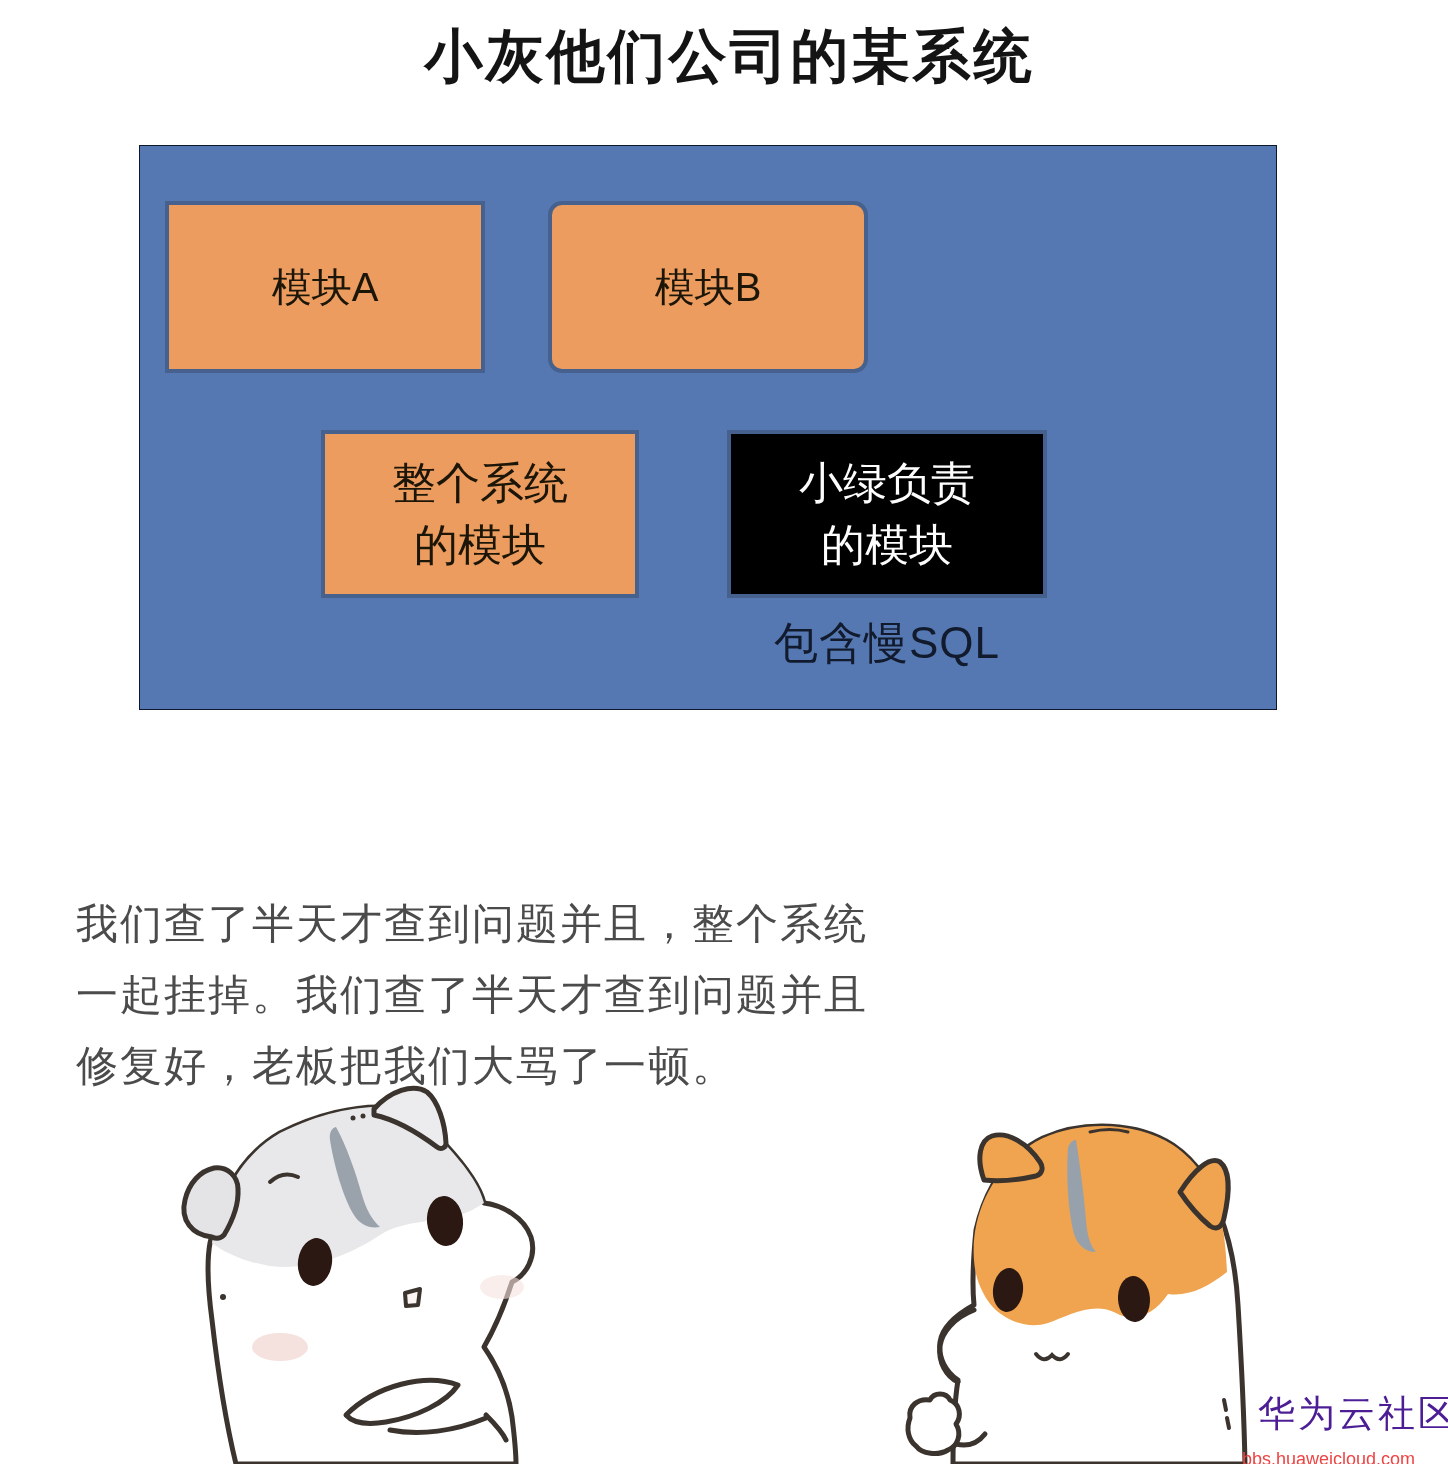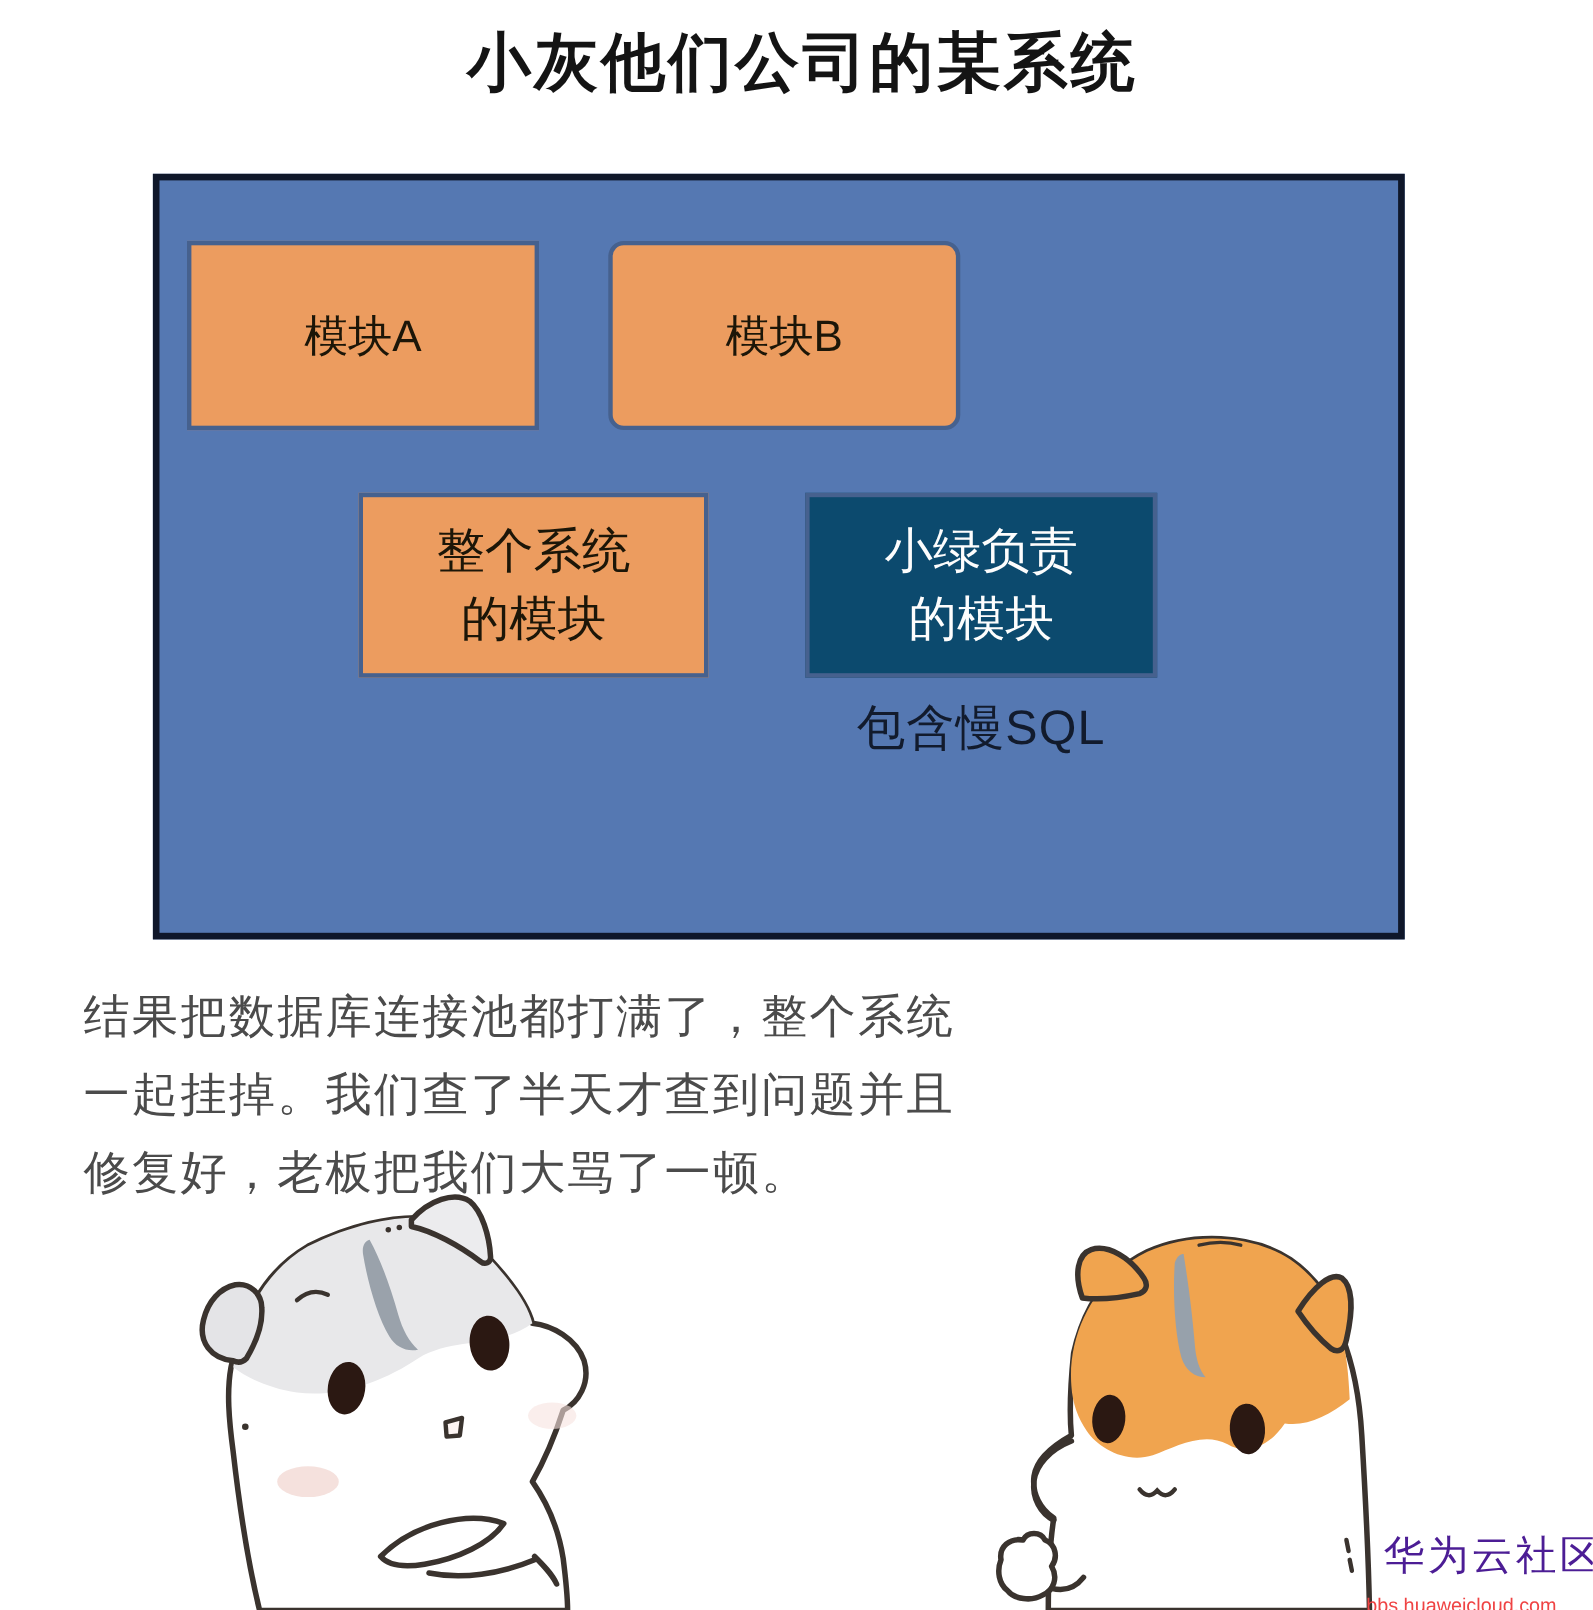--- a/index.html
+++ b/index.html
@@ -10,34 +10,34 @@
   }
   .abs{position:absolute;}
   
   .page-title{
     left:0;right:0;top:18px;text-align:center;
     font-family:"Liberation Serif","DejaVu Serif",serif;
     font-weight:bold;font-size:58px;color:#141414;letter-spacing:3px;padding-left:11px;
   }
   
   .system{
-    left:139px;top:158px;width:1138px;height:696px;
-    background:#5578b2;border:6px solid #0f172a;box-sizing:border-box;
+    left:139px;top:145px;width:1138px;height:565px;
+    background:#5578b2;border:1px solid #0f172a;box-sizing:border-box;
   }
   .module{
     position:absolute;display:flex;align-items:center;justify-content:center;
     background:#ec9c5f;border:4px solid #46618e;box-sizing:border-box;
     font-size:40px;color:#1c1608;text-align:center;
   }
   .module.two-line{font-size:44px;line-height:62px;white-space:pre-line;}
   .mod-a{left:25px;top:55px;width:320px;height:172px;}
   .mod-b{left:408px;top:55px;width:320px;height:172px;border-radius:14px;}
   .mod-c{left:786px;top:55px;width:318px;height:172px;}
   .mod-xiaohui{left:181px;top:284px;width:318px;height:168px;}
-  .mod-xiaolv{left:587px;top:284px;width:320px;height:168px;background:#0c4a6e;color:#fdfdfd;}
+  .mod-xiaolv{left:587px;top:284px;width:320px;height:168px;background:#000000;color:#fdfdfd;}
   .slow-sql{
     position:absolute;left:587px;top:468px;width:320px;
     text-align:center;font-size:44px;color:#121b2d;font-weight:500;letter-spacing:1px;
   }
   
   .narration{left:76px;top:888px;width:820px;}
   .narration p{
     margin:0;height:71px;line-height:71px;
     font-size:42px;color:#4b4b4b;letter-spacing:2px;white-space:nowrap;
   }
@@ -71,21 +71,21 @@
 的模块</span>
   </div>
   <div class="module two-line mod-xiaolv">
     <span>小绿负责
 的模块</span>
   </div>
   <div class="slow-sql">包含慢SQL</div>
 </div>
 
 <div class="abs narration">
-  <p>结果把数据库连接池都打满了，整个系统</p>
+  <p>我们查了半天才查到问题并且，整个系统</p>
   <p>一起挂掉。我们查了半天才查到问题并且</p>
   <p>修复好，老板把我们大骂了一顿。</p>
 </div>
 
 <svg class="hamster gray-hamster" width="420" height="379" viewBox="0 0 420 379" xmlns="http://www.w3.org/2000/svg">
 
   <path d="M 86 379 C 74 330 66 270 62 235 C 58 205 56 180 60 158
            C 70 110 92 70 130 48 C 170 28 205 22 228 22
            L 296 60 C 318 84 330 102 334 118
            C 352 120 374 132 381 152 C 387 172 376 190 362 197

